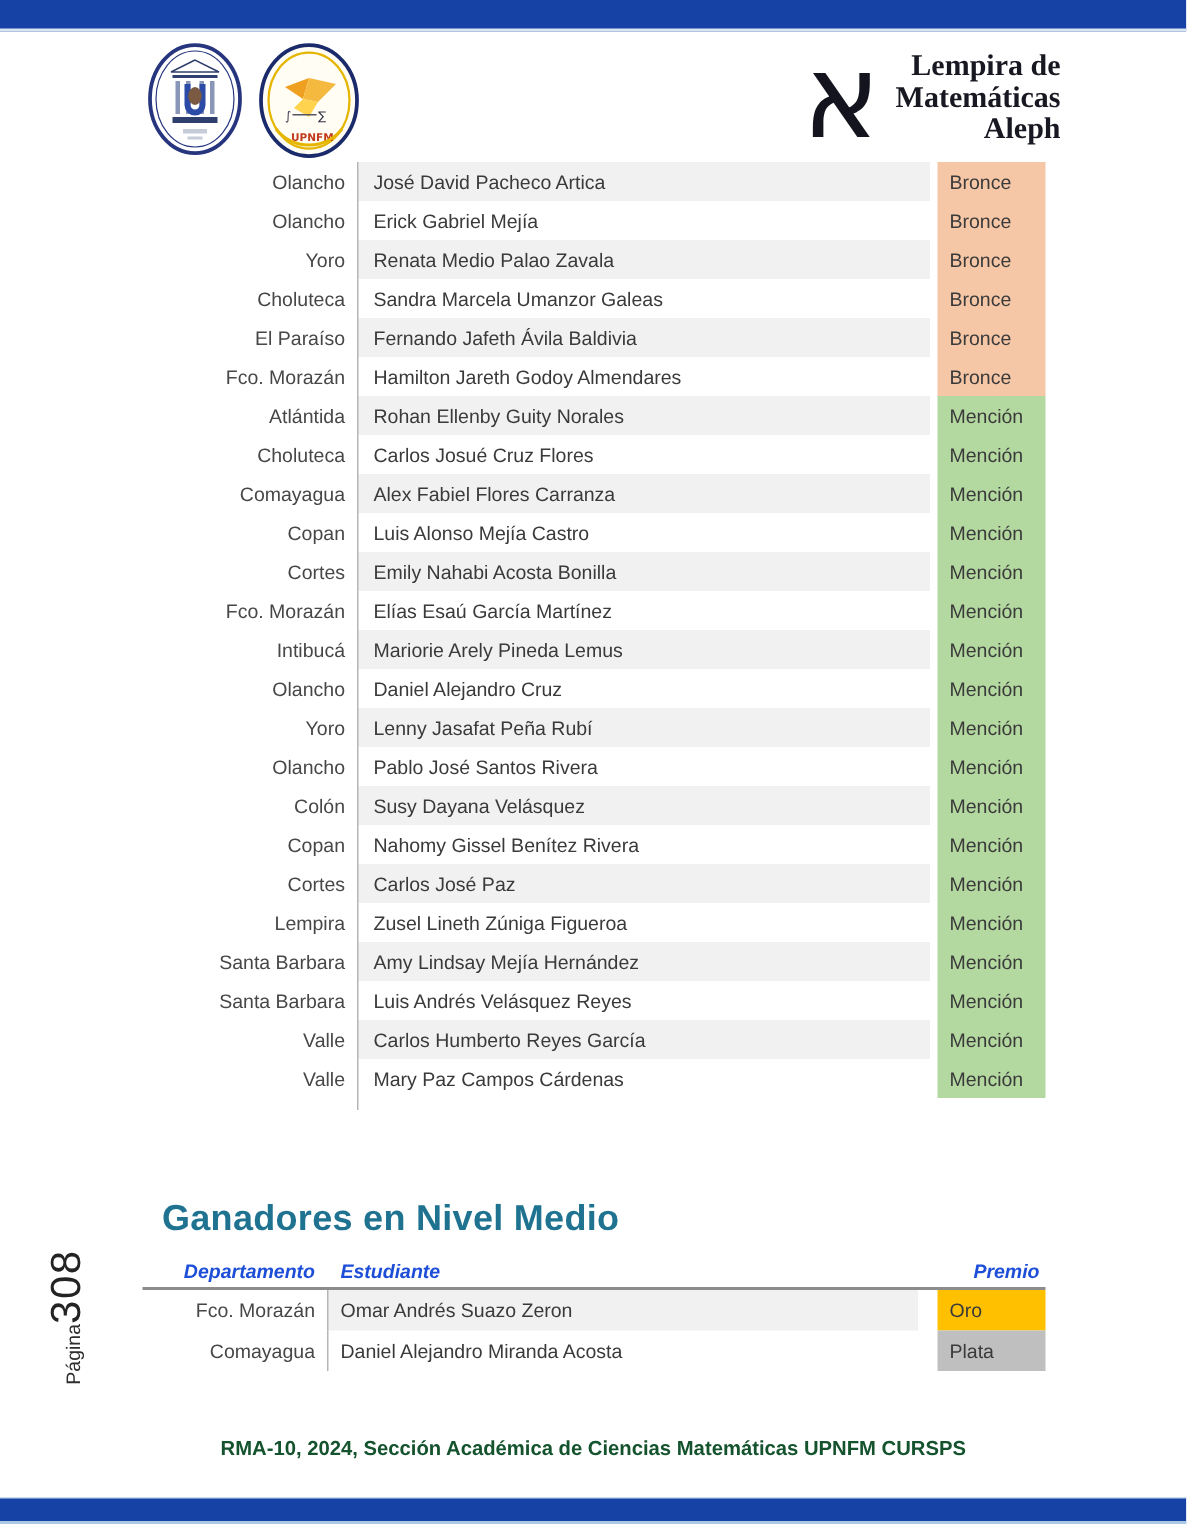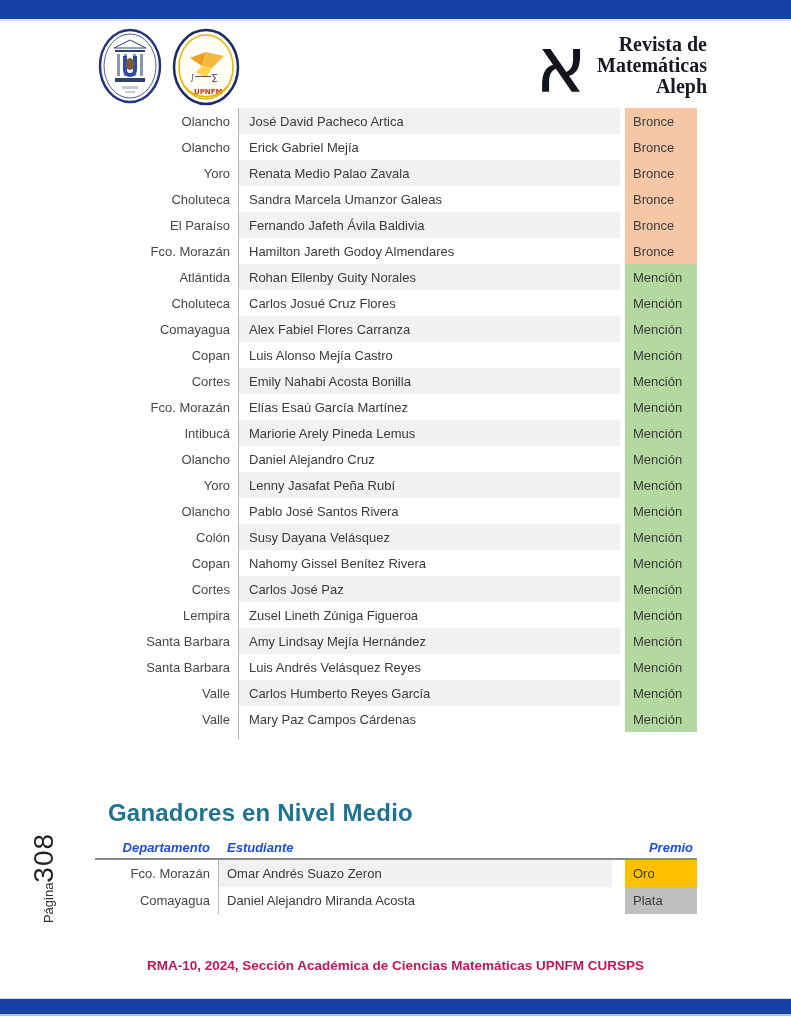--- a/index.html
+++ b/index.html
@@ -61,21 +61,21 @@
     position:absolute; left:-32px; top:32px; width:104px; height:40px;
     transform:rotate(-90deg);
     display:flex; align-items:baseline; justify-content:center; white-space:nowrap;
   }
   .page-label .prefix { font-size:13px; color:#2e2e2e; }
   .page-label .num { font-size:28px; color:#232323; letter-spacing:1px; }
 
   
   .footer-line {
     position:absolute; left:0; right:0; top:958px; text-align:center;
-    font-size:13.5px; font-weight:bold; color:#be185d;
+    font-size:13.5px; font-weight:bold; color:#14532d;
   }
 </style>
 </head>
 <body>
 
 <div class="page">
 
   <div class="bar top"></div>
 
   <div class="header">
@@ -105,21 +105,21 @@
       <text x="18" y="52" font-size="8" fill="#333344" font-family="DejaVu Sans">∫</text>
       <rect x="23" y="48" width="16" height="1" fill="#555566"></rect>
       <text x="40" y="52" font-size="8" fill="#333344" font-family="DejaVu Sans">∑</text>
       <text x="22" y="66" font-size="7" fill="#c23a1d" font-weight="bold" font-family="DejaVu Sans">UPNFM</text>
       <path d="M12 58 a28 28 0 0 0 44 0" fill="none" stroke="#e5b500" stroke-width="2"></path>
     </svg>
 
     <div class="title-block">
       <span class="aleph">א</span>
       <div class="journal-title">
-        <div>Revista de</div>
+        <div>Lempira de</div>
         <div>Matemáticas</div>
         <div>Aleph</div>
       </div>
     </div>
   </div>
 
   <div class="tbl" id="table1">
     <div id="t1-rows">
         <div class="trow alt">
           <span class="cell dept">Olancho</span>

